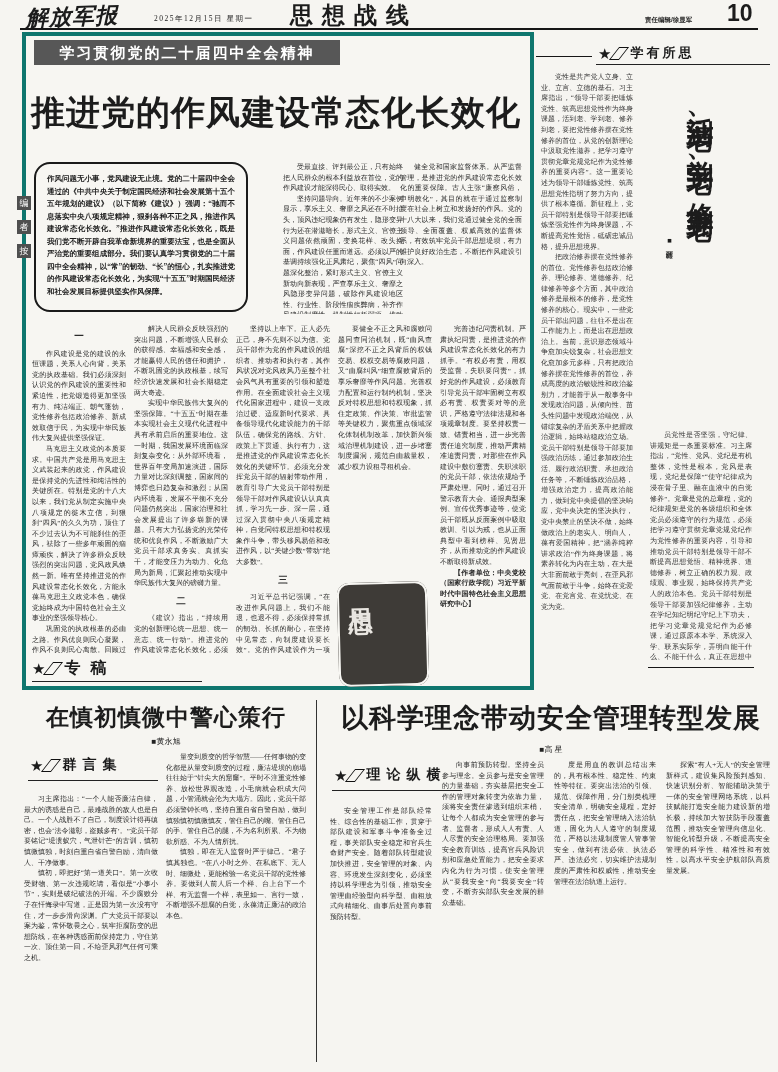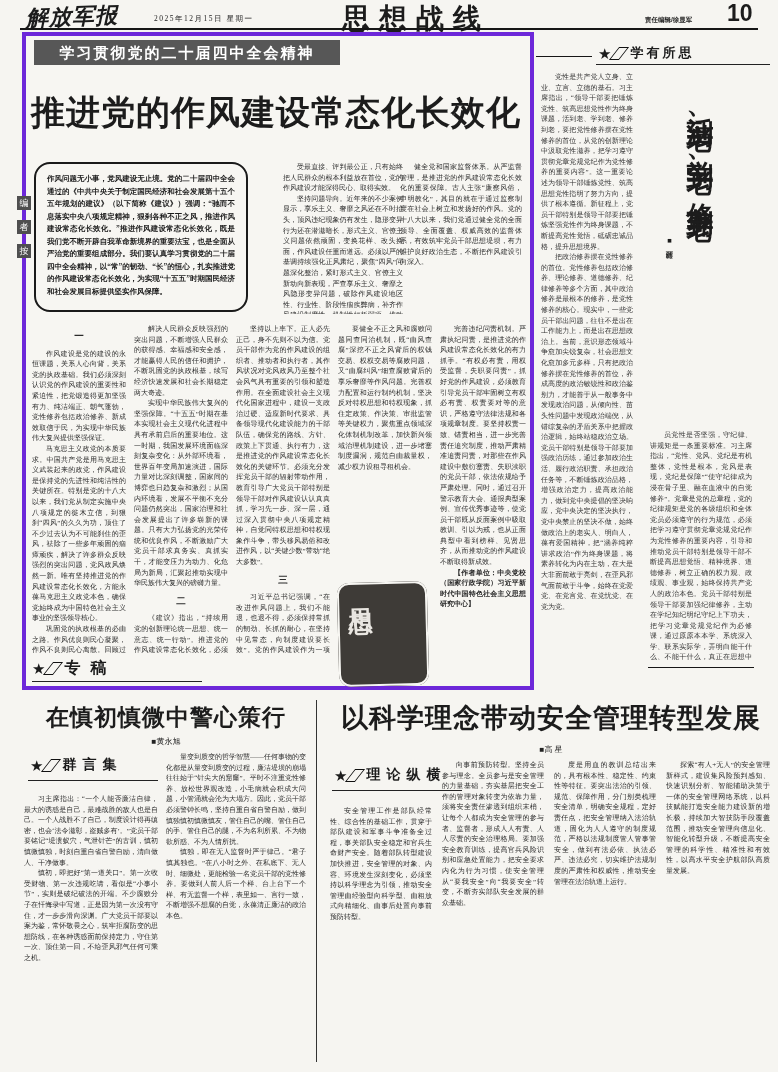--- a/index.html
+++ b/index.html
@@ -3,27 +3,27 @@
 <meta charset="utf-8">
 <style>
   html,body{margin:0;padding:0;background:#e8e6e2;}
   #page{position:relative;width:778px;height:1072px;background:#f6f5f1;overflow:hidden;
         font-family:"Liberation Serif","DejaVu Serif",serif;color:#1c1c1c;}
   .abs{position:absolute;}
   .sans{font-family:"Liberation Sans","DejaVu Sans",sans-serif;}
   
   .masthead{left:26px;top:2px;font-size:22px;font-weight:bold;font-style:italic;transform:rotate(-2deg);letter-spacing:1px;}
   .date{left:154px;top:14px;font-size:7.5px;letter-spacing:1.5px;color:#222;}
-  .section-title{left:290px;top:0;width:200px;text-align:right;font-size:28px;font-weight:900;letter-spacing:9px;}
+  .section-title{left:290px;top:0;width:200px;text-align:left;font-size:23px;font-weight:900;letter-spacing:9px;}
   .editor{left:645px;top:16px;font-size:6.5px;font-weight:bold;}
   .pageno{left:727px;top:0;font-size:23px;font-weight:900;}
   .hrule{background:#161616;height:1.5px;}
   .vrule{background:#333;width:1px;}
   
-  #main-box{left:22px;top:32px;width:504px;height:650px;border:4px solid #6d28d9;background:#f7f6f2;}
+  #main-box{left:22px;top:32px;width:504px;height:650px;border:4px solid #0f766e;background:#f7f6f2;}
   .kicker-banner{left:8px;top:4px;width:306px;height:25px;background:#575757;color:#fff;
      font-size:15px;font-weight:bold;letter-spacing:2px;text-align:center;line-height:25px;}
   .main-title{left:4px;top:54px;width:492px;text-align:center;font-size:34px;font-weight:900;letter-spacing:1px;white-space:nowrap;}
   .byline{font-size:8px;text-align:center;color:#222;}
   .note-box{left:8px;top:126px;width:188px;height:128px;border:2px solid #1a1a1a;border-radius:16px;
      padding:9px 11px;font-weight:bold;font-size:7.5px;line-height:12.5px;text-align:justify;overflow:hidden;background:#f7f6f2;}
   .chip{width:14px;height:14px;background:#4f4f4f;color:#fff;font-size:9px;line-height:14px;text-align:center;}
   .col{font-size:7px;line-height:10.6px;text-align:justify;overflow:hidden;color:#2b2b2b;}
   .col p{margin:0;text-indent:2em;}
   .sec-h{text-align:center;font-weight:bold;font-size:9.5px;margin:7px 0;font-family:"Liberation Sans","DejaVu Sans",sans-serif;}

